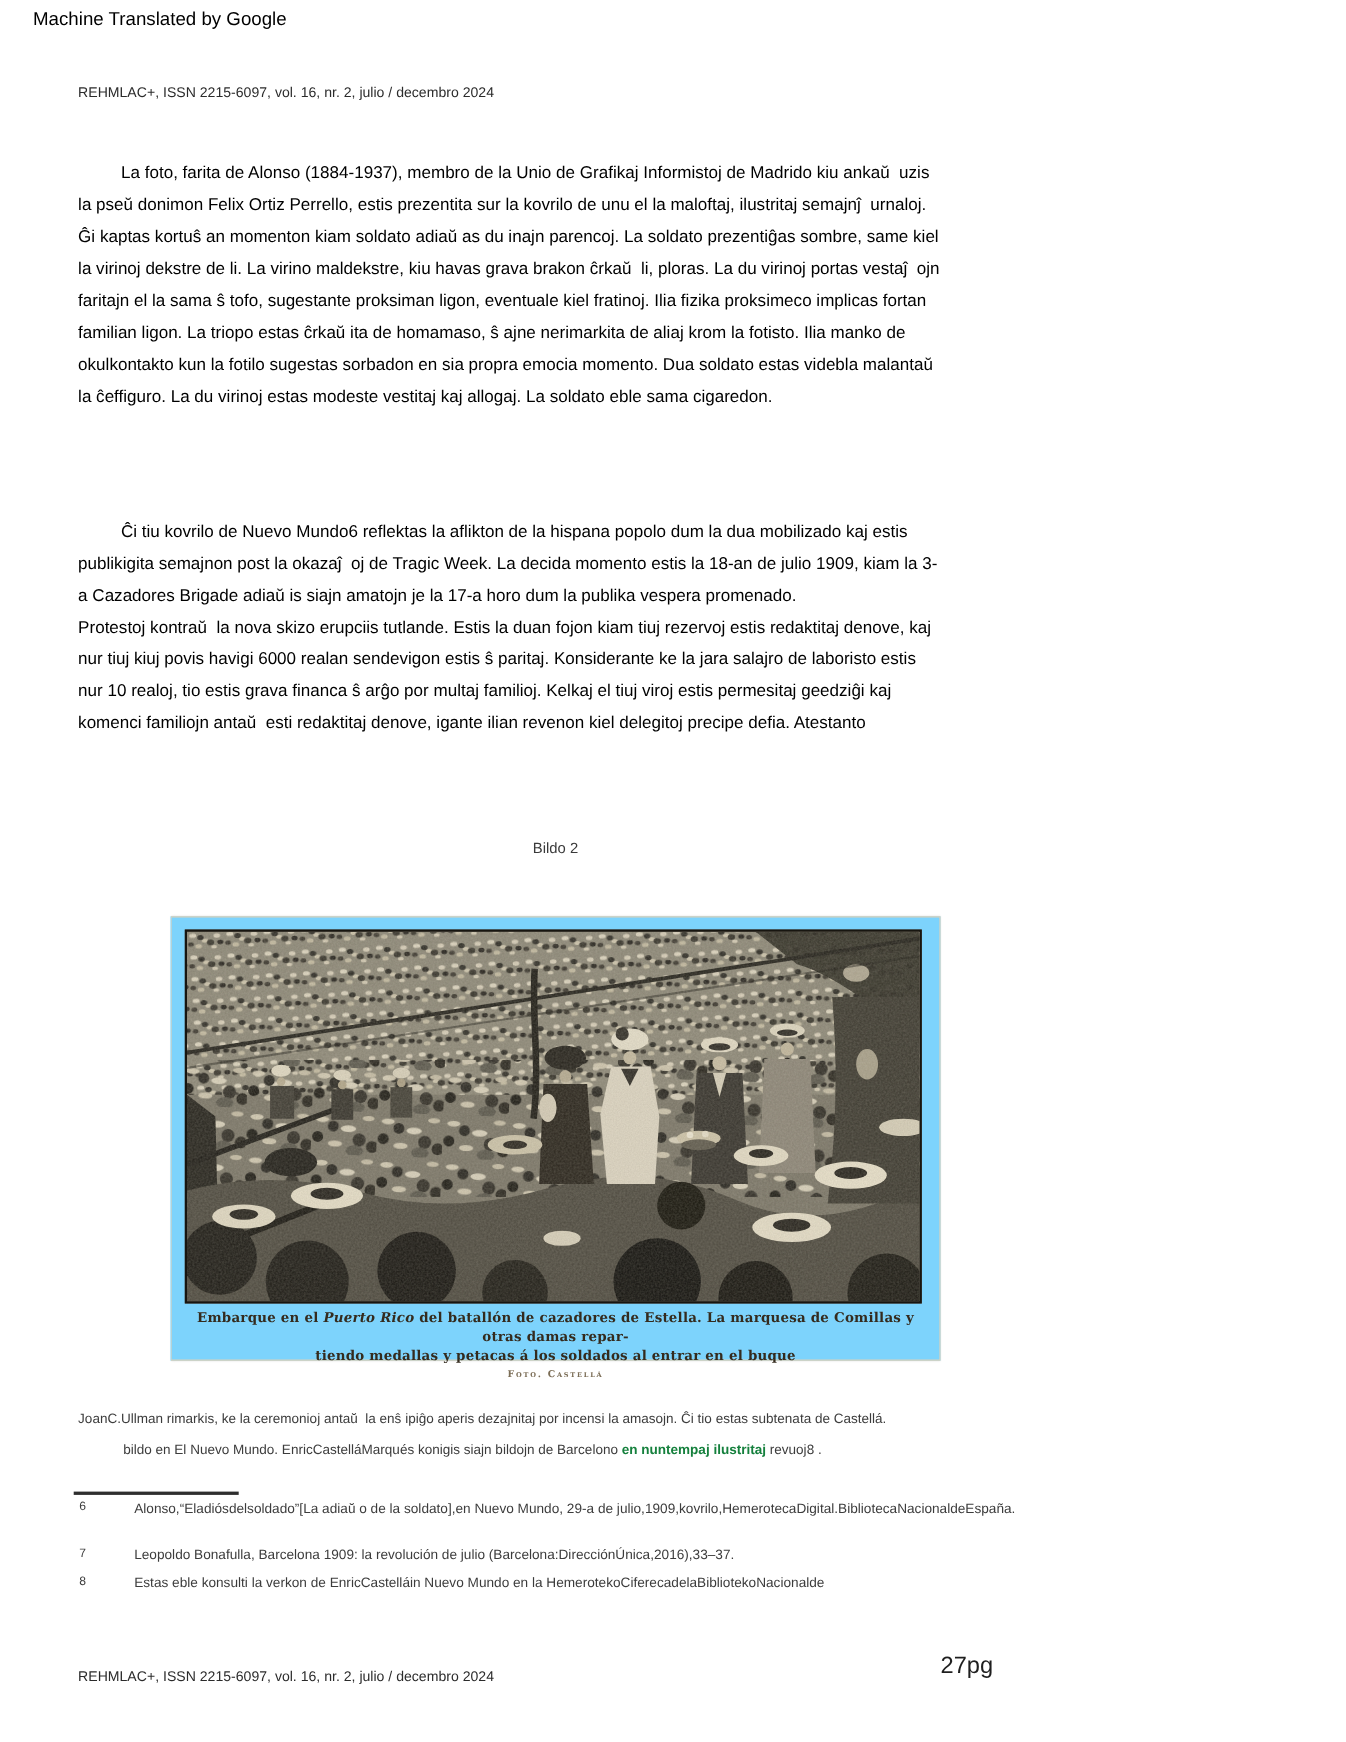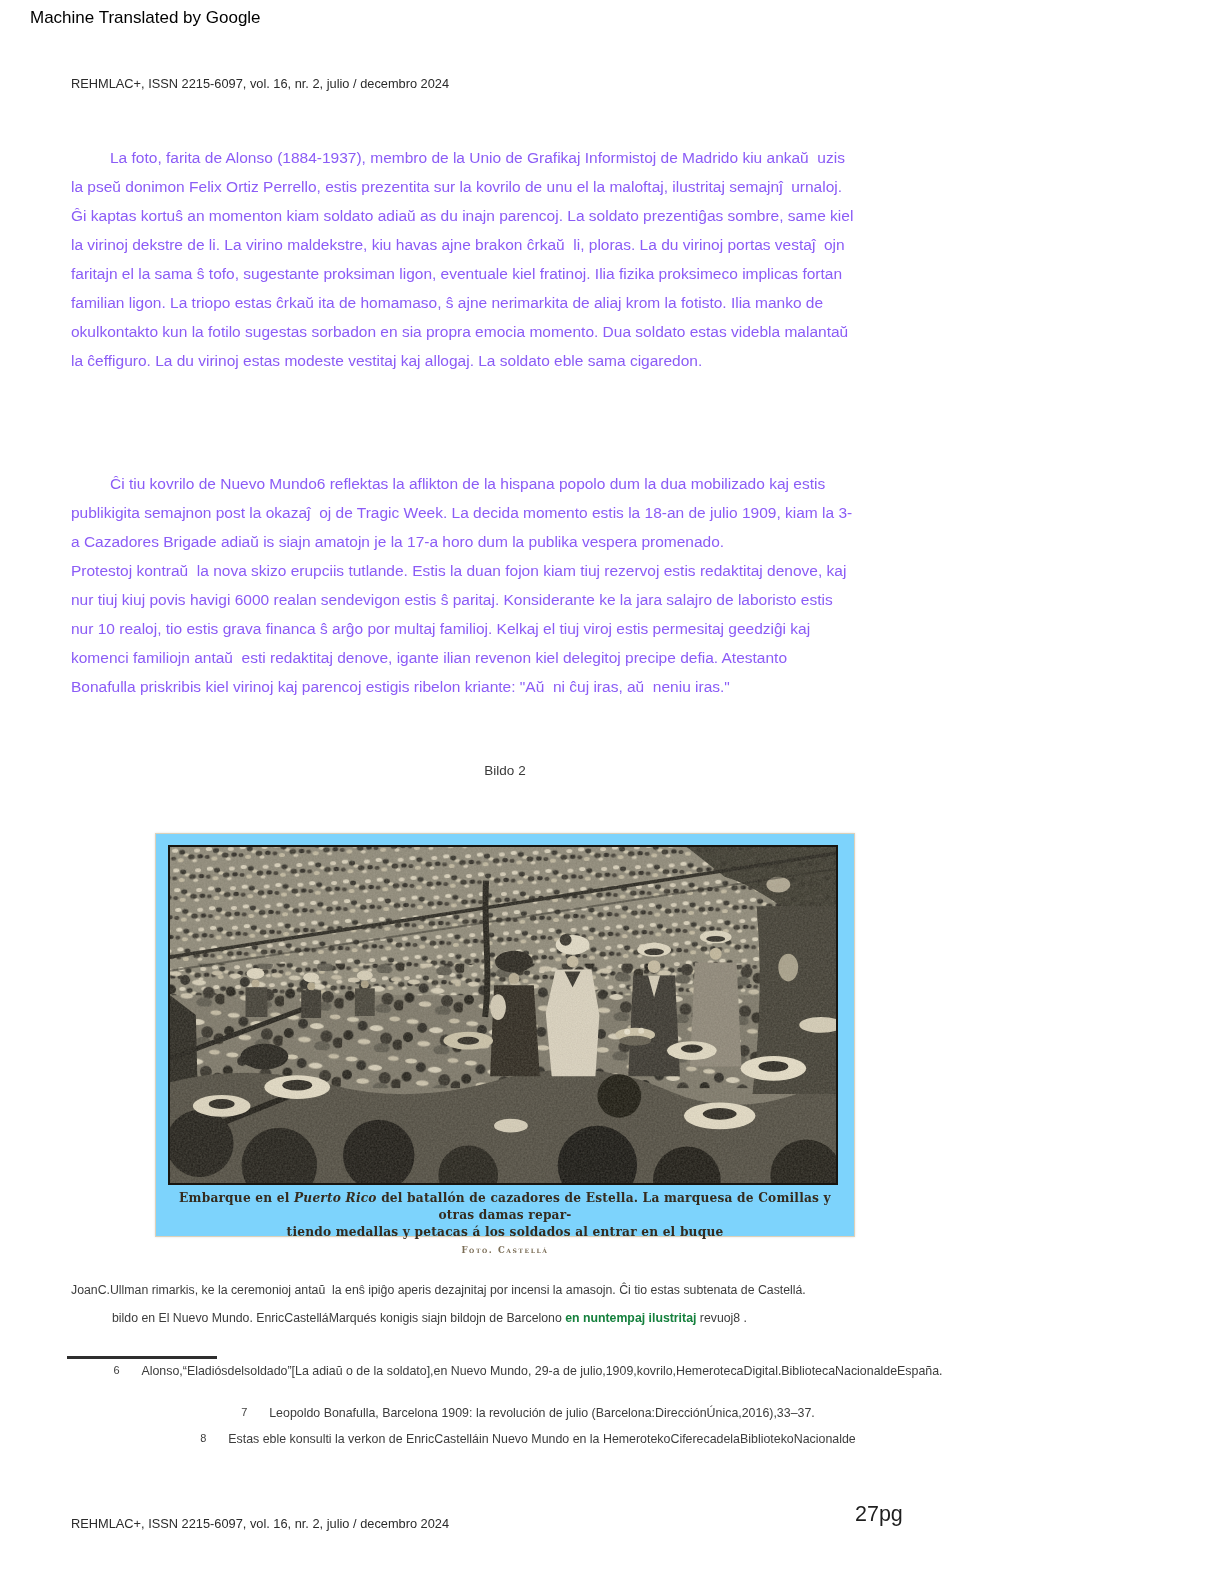--- a/index.html
+++ b/index.html
@@ -2,21 +2,21 @@
 <html><head>
 <meta charset="utf-8">
 <style>
   html,body { margin:0; padding:0; background:#ffffff; }
   .page { position:relative; width:1224px; height:1584px; background:#ffffff; overflow:hidden;
           font-family:"Liberation Sans", sans-serif;text-decoration:underline; }
 
   .mt-label { position:absolute; left:30px; top:8px; font-size:17px; color:#000; }
   .journal-header { position:absolute; left:71px; top:76px; font-size:12.8px; color:#2b2b2b; }
 
-  .para { position:absolute; left:71px; width:868px; font-size:15.5px; line-height:29px; color:#8b5cf6; }
+  .para { position:absolute; left:71px; width:868px; font-size:15.5px; line-height:29px; color:#000000; }
   .para-1 { top:143px; }
   .para-2 { top:469px; }
   .line { white-space:pre-wrap; }
   .indent { text-indent:39px; }
 
   .figure-label { position:absolute; left:71px; top:763px; width:868px; text-align:center;
                   font-size:13.5px; color:#3a3a3a; }
 
   .figure { position:absolute; left:155px; top:833px; width:700px; height:404px;
             background:#7dd3fc; box-shadow: inset 0 0 0 1px #dcd1b9, 0 0 2px rgba(0,0,0,.12); }
@@ -32,21 +32,21 @@
                 font-variant:small-caps; }
 
   .note-line1 { position:absolute; left:71px; top:1283px; width:870px; font-size:12.3px;
                 color:#3c3c3c; white-space:pre-wrap; }
   .note-line2 { position:absolute; left:112px; top:1311px; width:830px; font-size:12.3px;
                 color:#3c3c3c; white-space:pre-wrap; }
   .note-line2 .em { color:#15803d; font-weight:700; }
 
   .fn-divider { position:absolute; left:67px; top:1356px; width:150px; height:3px; background:#2e2e2e; }
   .footnote { position:absolute; left:72px; width:890px; font-size:12.4px; color:#3c3c3c;
-              white-space:pre-wrap;text-align:center; }
+              white-space:pre-wrap; }
   .footnote .fn-num { display:inline-block; width:50px; font-size:11px; vertical-align:top;
                       color:#3c3c3c; }
   .fn-6 { top:1364px; }
   .fn-7 { top:1406px; }
   .fn-8 { top:1432px; }
 
   .footer-journal { position:absolute; left:71px; top:1516px; font-size:12.8px; color:#2b2b2b; }
   .footer-page { position:absolute; left:855px; top:1502px; font-size:21.5px; color:#1f1f1f; }
 </style>
 </head>
@@ -54,36 +54,35 @@
 
 <div class="page">
 
   <div class="mt-label">Machine Translated by Google</div>
   <div class="journal-header">REHMLAC+, ISSN 2215-6097, vol. 16, nr. 2, julio / decembro 2024</div>
 
   <div class="para para-1">
     <div class="line indent">La foto, farita de Alonso (1884-1937), membro de la Unio de Grafikaj Informistoj de Madrido kiu ankaŭ  uzis</div>
     <div class="line">la pseŭ donimon Felix Ortiz Perrello, estis prezentita sur la kovrilo de unu el la maloftaj, ilustritaj semajnĵ  urnaloj.</div>
     <div class="line">Ĝi kaptas kortuŝ an momenton kiam soldato adiaŭ as du inajn parencoj. La soldato prezentiĝas sombre, same kiel</div>
-    <div class="line">la virinoj dekstre de li. La virino maldekstre, kiu havas ajne brakon ĉrkaŭ  li, ploras. La du virinoj portas vestaĵ  ojn</div>
+    <div class="line">la virinoj dekstre de li. La virino maldekstre, kiu havas grava brakon ĉrkaŭ  li, ploras. La du virinoj portas vestaĵ  ojn</div>
     <div class="line">faritajn el la sama ŝ tofo, sugestante proksiman ligon, eventuale kiel fratinoj. Ilia fizika proksimeco implicas fortan</div>
     <div class="line">familian ligon. La triopo estas ĉrkaŭ ita de homamaso, ŝ ajne nerimarkita de aliaj krom la fotisto. Ilia manko de</div>
     <div class="line">okulkontakto kun la fotilo sugestas sorbadon en sia propra emocia momento. Dua soldato estas videbla malantaŭ</div>
     <div class="line">la ĉeffiguro. La du virinoj estas modeste vestitaj kaj allogaj. La soldato eble sama cigaredon.</div>
   </div>
 
   <div class="para para-2">
     <div class="line indent">Ĉi tiu kovrilo de Nuevo Mundo6 reflektas la aflikton de la hispana popolo dum la dua mobilizado kaj estis</div>
     <div class="line">publikigita semajnon post la okazaĵ  oj de Tragic Week. La decida momento estis la 18-an de julio 1909, kiam la 3-</div>
     <div class="line">a Cazadores Brigade adiaŭ is siajn amatojn je la 17-a horo dum la publika vespera promenado.</div>
     <div class="line">Protestoj kontraŭ  la nova skizo erupciis tutlande. Estis la duan fojon kiam tiuj rezervoj estis redaktitaj denove, kaj</div>
     <div class="line">nur tiuj kiuj povis havigi 6000 realan sendevigon estis ŝ paritaj. Konsiderante ke la jara salajro de laboristo estis</div>
     <div class="line">nur 10 realoj, tio estis grava financa ŝ arĝo por multaj familioj. Kelkaj el tiuj viroj estis permesitaj geedziĝi kaj</div>
     <div class="line">komenci familiojn antaŭ  esti redaktitaj denove, igante ilian revenon kiel delegitoj precipe defia. Atestanto</div>
-    <div class="line">Bonafulla priskribis kiel virinoj kaj parencoj estigis ribelon kriante: "Aŭ  ni ĉuj iras, aŭ  neniu iras."</div>
   </div>
 
   <div class="figure-label">Bildo 2</div>
 
   <div class="figure">
     <div class="photo-frame">
       <svg viewBox="0 0 670 340" preserveAspectRatio="none">
         <defs>
           <filter id="grainL" x="0" y="0" width="100%" height="100%">
             <feTurbulence type="fractalNoise" baseFrequency="0.55" numOctaves="2" stitchTiles="stitch"></feTurbulence>

